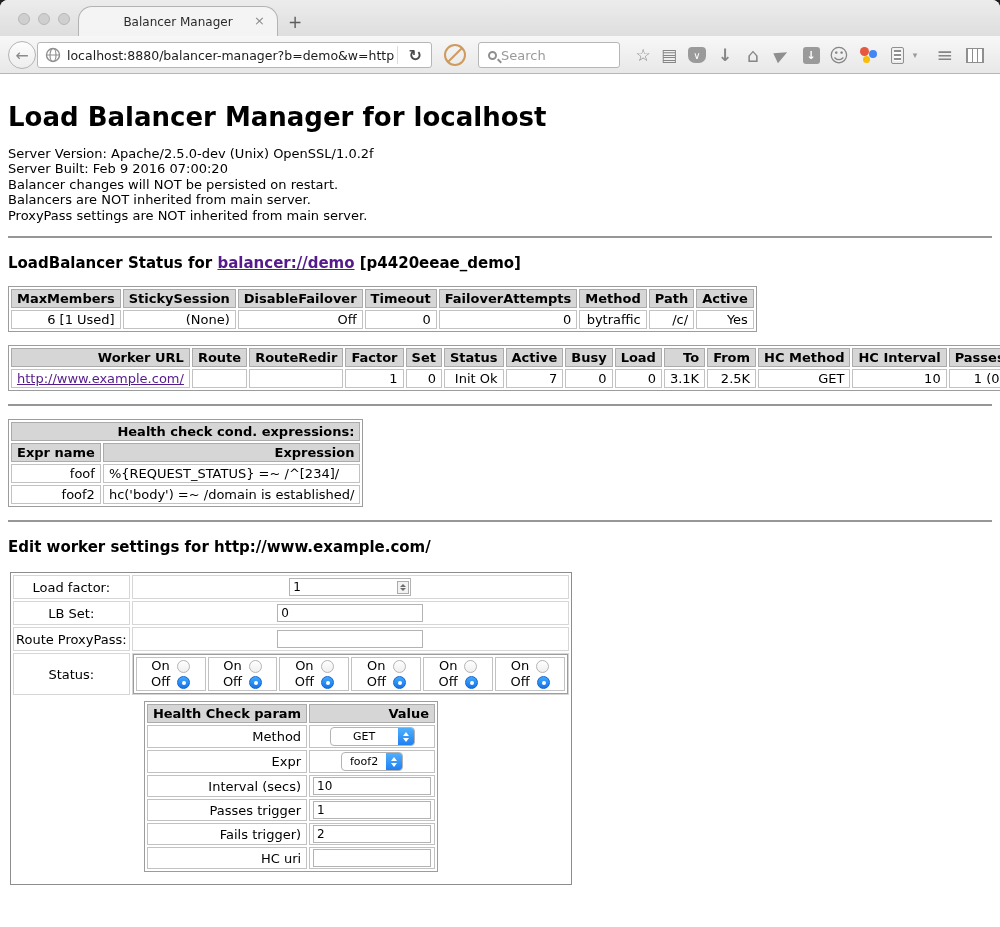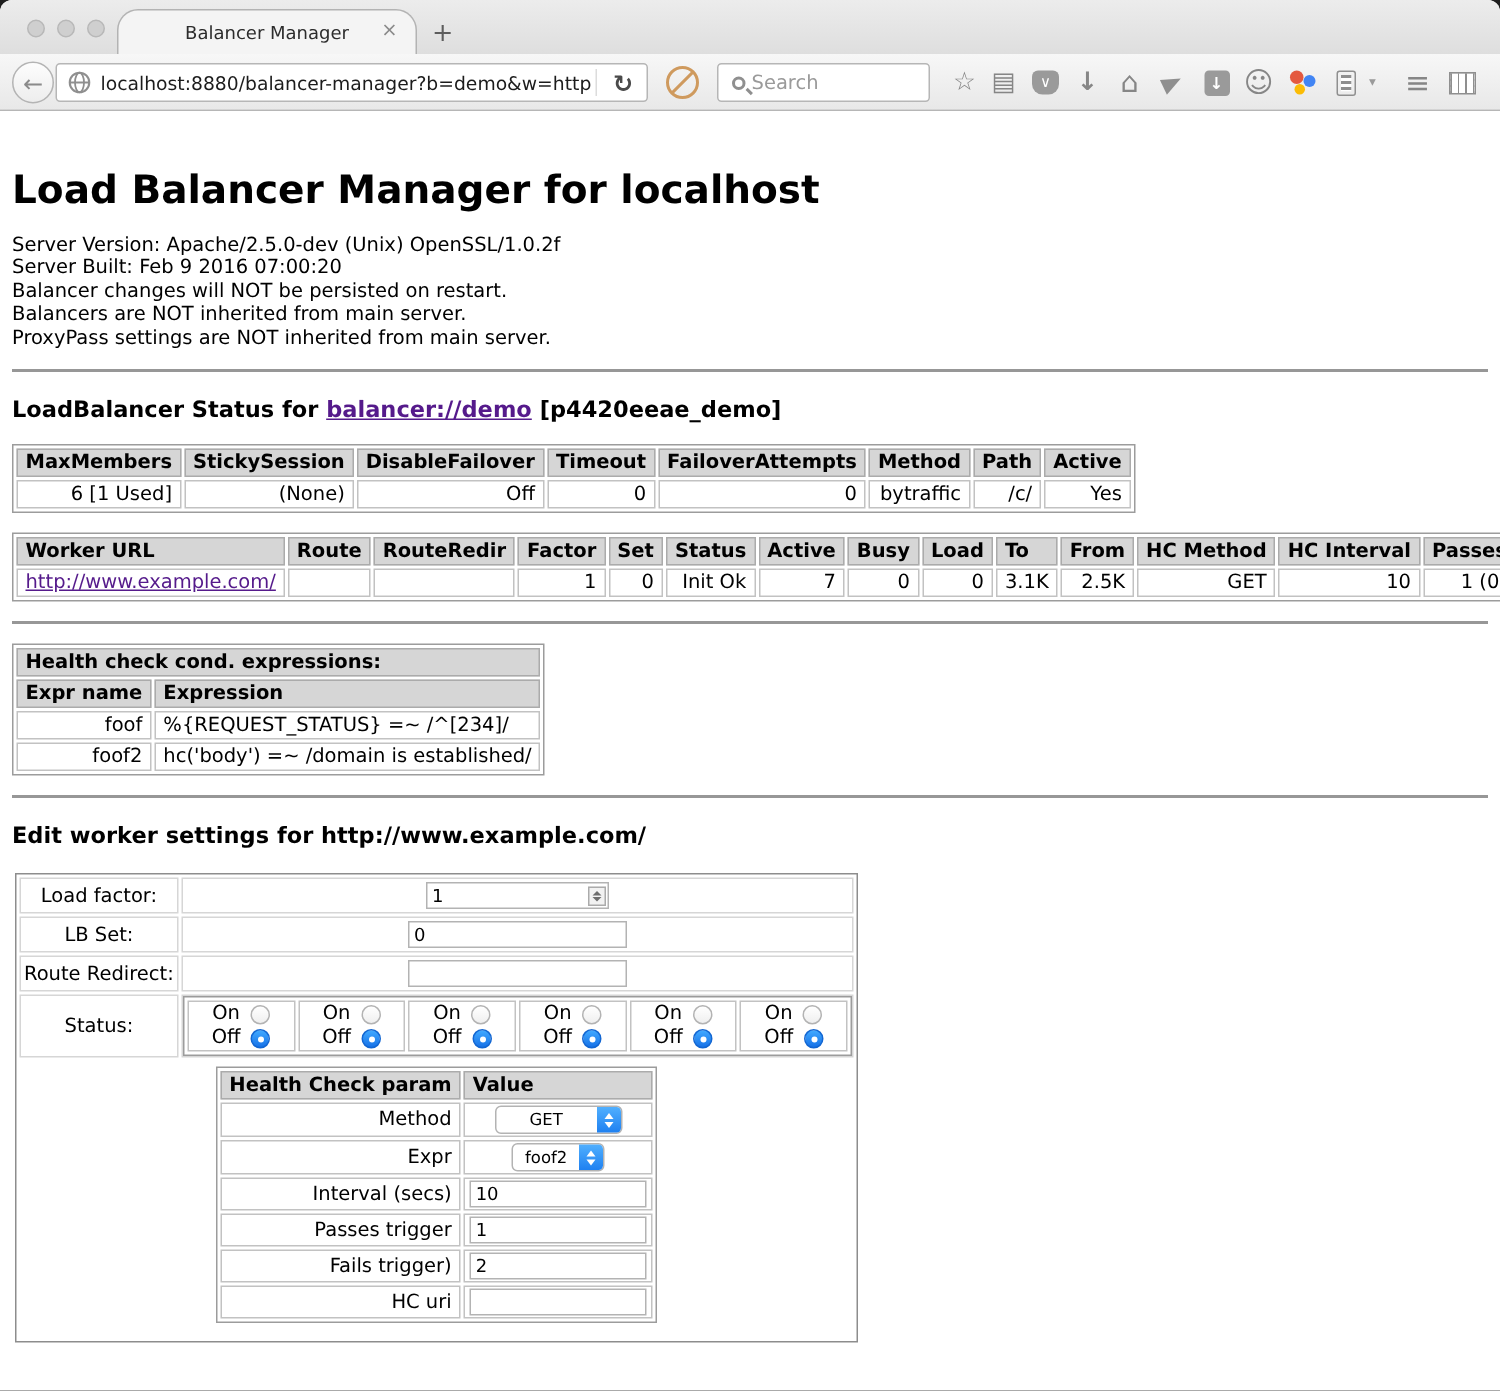--- a/index.html
+++ b/index.html
@@ -46,29 +46,29 @@
   .dots .d1 { width:9px; height:9px; background:#e4593f; left:0; top:1px; }
   .dots .d2 { width:8px; height:8px; background:#4285f4; left:9px; top:4px; }
   .dots .d3 { width:7px; height:7px; background:#fbbc05; left:3px; top:10px; }
   .sidebar-ic { width:13px; height:17px; border:1.5px solid #8f8f8f; border-radius:2px;
                 background:repeating-linear-gradient(#fff 0 2px,#8f8f8f 2px 4px); background-clip:content-box; padding:2px; }
   .caret { font-size:9px; color:#9a9a9a; width:14px; text-align:center; }
   .grid-ic { width:18px; height:15px; border:1px solid #8f8f8f;
              background:repeating-linear-gradient(90deg,#8f8f8f 0 1px,#fff 1px 5px),repeating-linear-gradient(#8f8f8f 0 1px,#fff 1px 4px); }
 
   
-  .content { padding:10px 8px; color:#000; font-size:13px; background:#fff; height:852px; overflow:hidden; }
+  .content { padding:0 8px; color:#000; font-size:13px; background:#fff; height:852px; overflow:hidden; }
   h1.pt { font-size:26px; font-weight:bold; padding-top:28px; margin-bottom:14px; }
   .info div { line-height:15.4px; font-size:13px; }
   hr.rule { border:none; height:2px; background:#979797; margin:13px 0; }
   h3.sh { font-size:15px; font-weight:bold; margin:16px 0 14px; }
   a.vlink { color:#551a8b; text-decoration:underline; }
 
   table.tbl { border-collapse:separate; border-spacing:2px; border:1px solid #9c9c9c; font-size:13px; background:#fff; }
-  table.tbl th { background:#d6d6d6; border:1px solid #ababab; font-weight:bold; text-align:left; padding:0 5px; white-space:nowrap; height:19px; }
+  table.tbl th { background:#d6d6d6; border:1px solid #ababab; font-weight:bold; text-align:right; padding:0 5px; white-space:nowrap; height:19px; }
   table.tbl td { border:1px solid #c2c2c2; text-align:right; padding:0 5px; white-space:nowrap; height:19px; }
   table.tbl td.left { text-align:left; }
   .balancer-tbl { width:616px; margin-bottom:13px; }
   .worker-tbl { width:962px; }
   .expr-tbl { width:312px; }
 
   table.formtbl { border-collapse:separate; border-spacing:2px; border:1px solid #8d8d8d; width:562px; margin:16px 0 0 2px; font-size:13px; }
   table.formtbl > tbody > tr > td { border:1px solid #d6d6d6; padding:2px; }
   td.flabel { width:96px; text-align:center; white-space:nowrap; }
   td.fvalue { text-align:center; }
@@ -290,21 +290,21 @@
                   <i class="dn"></i>
                 </span>
           </span>
         </td>
       </tr>
       <tr>
         <td class="flabel">LB Set:</td>
         <td class="fvalue"><input class="ti" value="0" style=""></td>
       </tr>
       <tr>
-        <td class="flabel">Route Redirect:</td>
+        <td class="flabel">Route ProxyPass:</td>
         <td class="fvalue"><input class="ti" value="" style=""></td>
       </tr>
       <tr>
         <td class="flabel">Status:</td>
         <td style="padding:0;">
           <table class="tbl inner">
             <tbody>
             <tr>
               <td>
                 <div class="rline">

